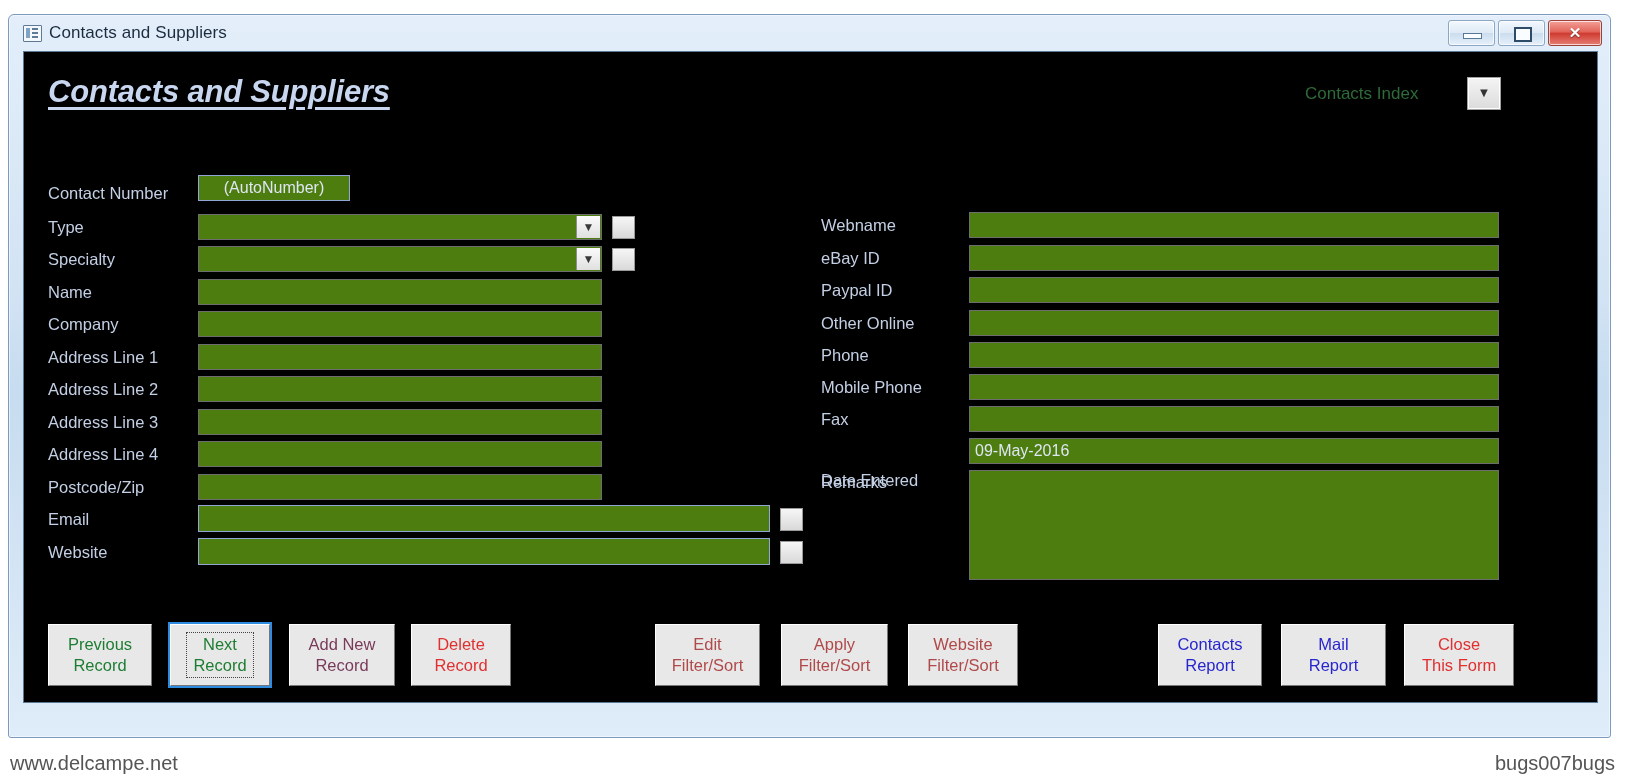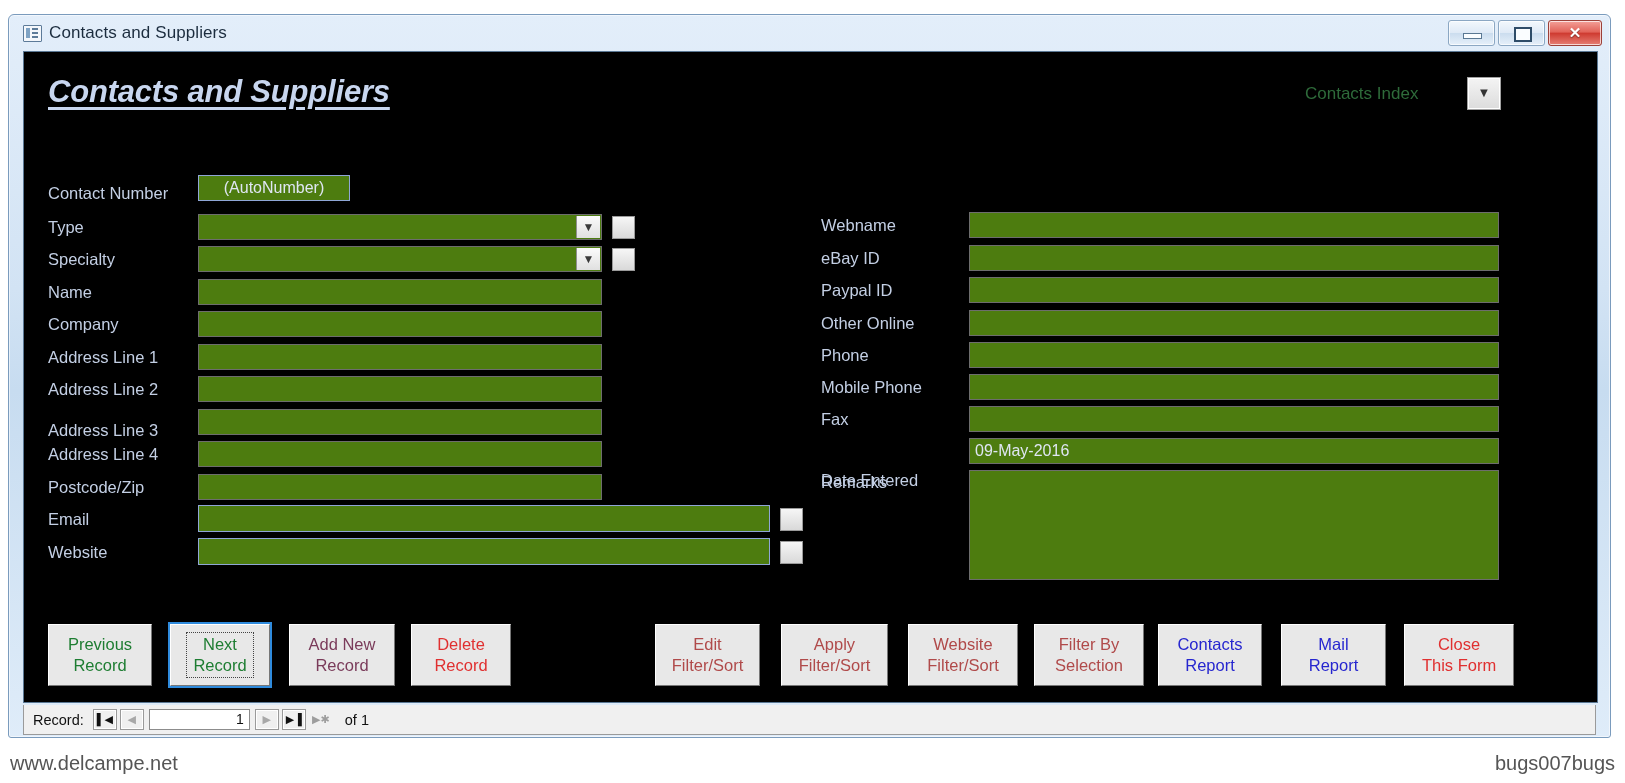--- a/index.html
+++ b/index.html
@@ -421,21 +421,21 @@
       </div>
 
       <div class="field">
         <div class="flabel" style="left:24px; top:328px;">Address Line 2</div>
         <div class="fbox" style="left:174px; top:324px; width:404px; height:26px;">
           <span class="fval"></span>
         </div>
       </div>
 
       <div class="field">
-        <div class="flabel" style="left:24px; top:361px;margin-top:8px;">Address Line 3</div>
+        <div class="flabel" style="left:24px; top:361px;">Address Line 3</div>
         <div class="fbox" style="left:174px; top:357px; width:404px; height:26px;">
           <span class="fval"></span>
         </div>
       </div>
 
       <div class="field">
         <div class="flabel" style="left:24px; top:393px;">Address Line 4</div>
         <div class="fbox" style="left:174px; top:389px; width:404px; height:26px;">
           <span class="fval"></span>
         </div>
@@ -572,26 +572,20 @@
           </div>
         </div>
 
         <div class="abtn" style="left: 884px; width: 110px; color: rgb(176, 74, 74);">
           <div class="btn-inner">
             <span>Website</span>
             <span>Filter/Sort</span>
           </div>
         </div>
 
-        <div class="abtn" style="left: 1010px; width: 110px; color: rgb(176, 74, 74);">
-          <div class="btn-inner">
-            <span>Filter By</span>
-            <span>Selection</span>
-          </div>
-        </div>
 
         <div class="abtn" style="left: 1134px; width: 104px; color: rgb(38, 38, 207);">
           <div class="btn-inner">
             <span>Contacts</span>
             <span>Report</span>
           </div>
         </div>
 
         <div class="abtn" style="left: 1257px; width: 105px; color: rgb(38, 38, 207);">
           <div class="btn-inner">
@@ -603,29 +597,19 @@
         <div class="abtn" style="left: 1380px; width: 110px; color: rgb(224, 48, 48);">
           <div class="btn-inner">
             <span>Close</span>
             <span>This Form</span>
           </div>
         </div>
 
       </div>
     </div>
 
-    <div id="navbar">
-      <span class="nav-label">Record:</span>
-      <span class="nav-btn">▌◀</span>
-      <span class="nav-btn dim">◀</span>
-      <span id="rec-input">1</span>
-      <span class="nav-btn dim">▶</span>
-      <span class="nav-btn">▶▐</span>
-      <span class="nav-btn flat">▶✱</span>
-      <span class="nav-of">of  1</span>
-    </div>
 
   </div>
 
   <div class="watermark" id="wm-left">www.delcampe.net</div>
   <div class="watermark" id="wm-right">bugs007bugs</div>
 
 </div>
 
 </body></html>

